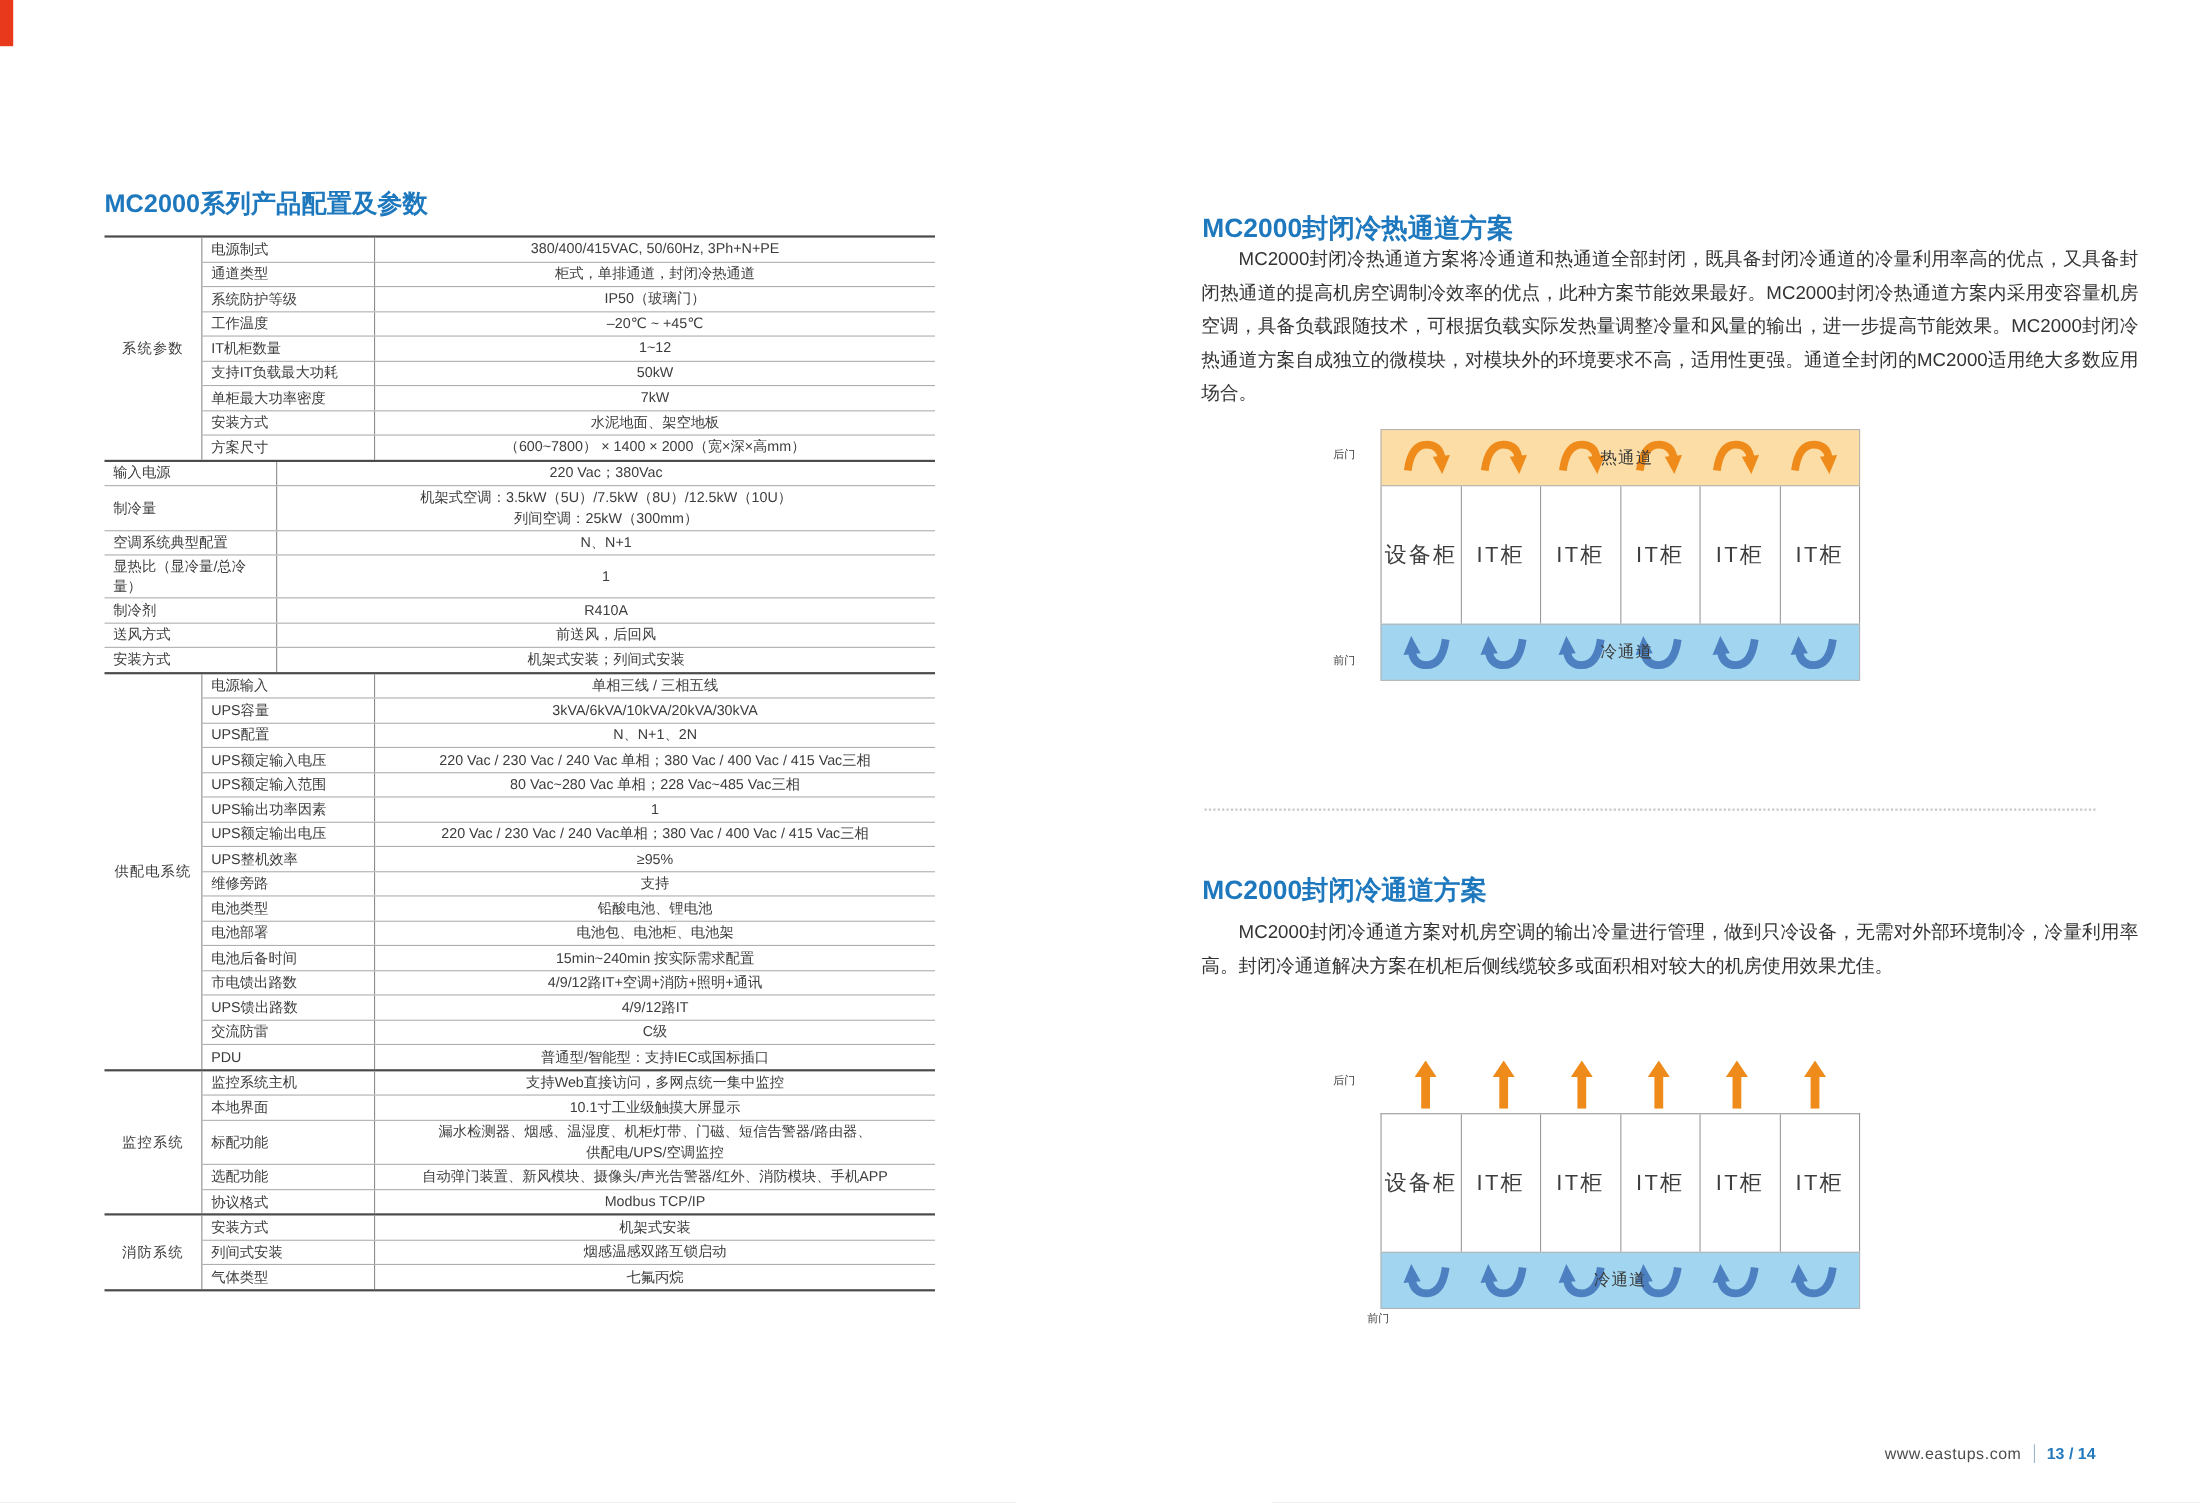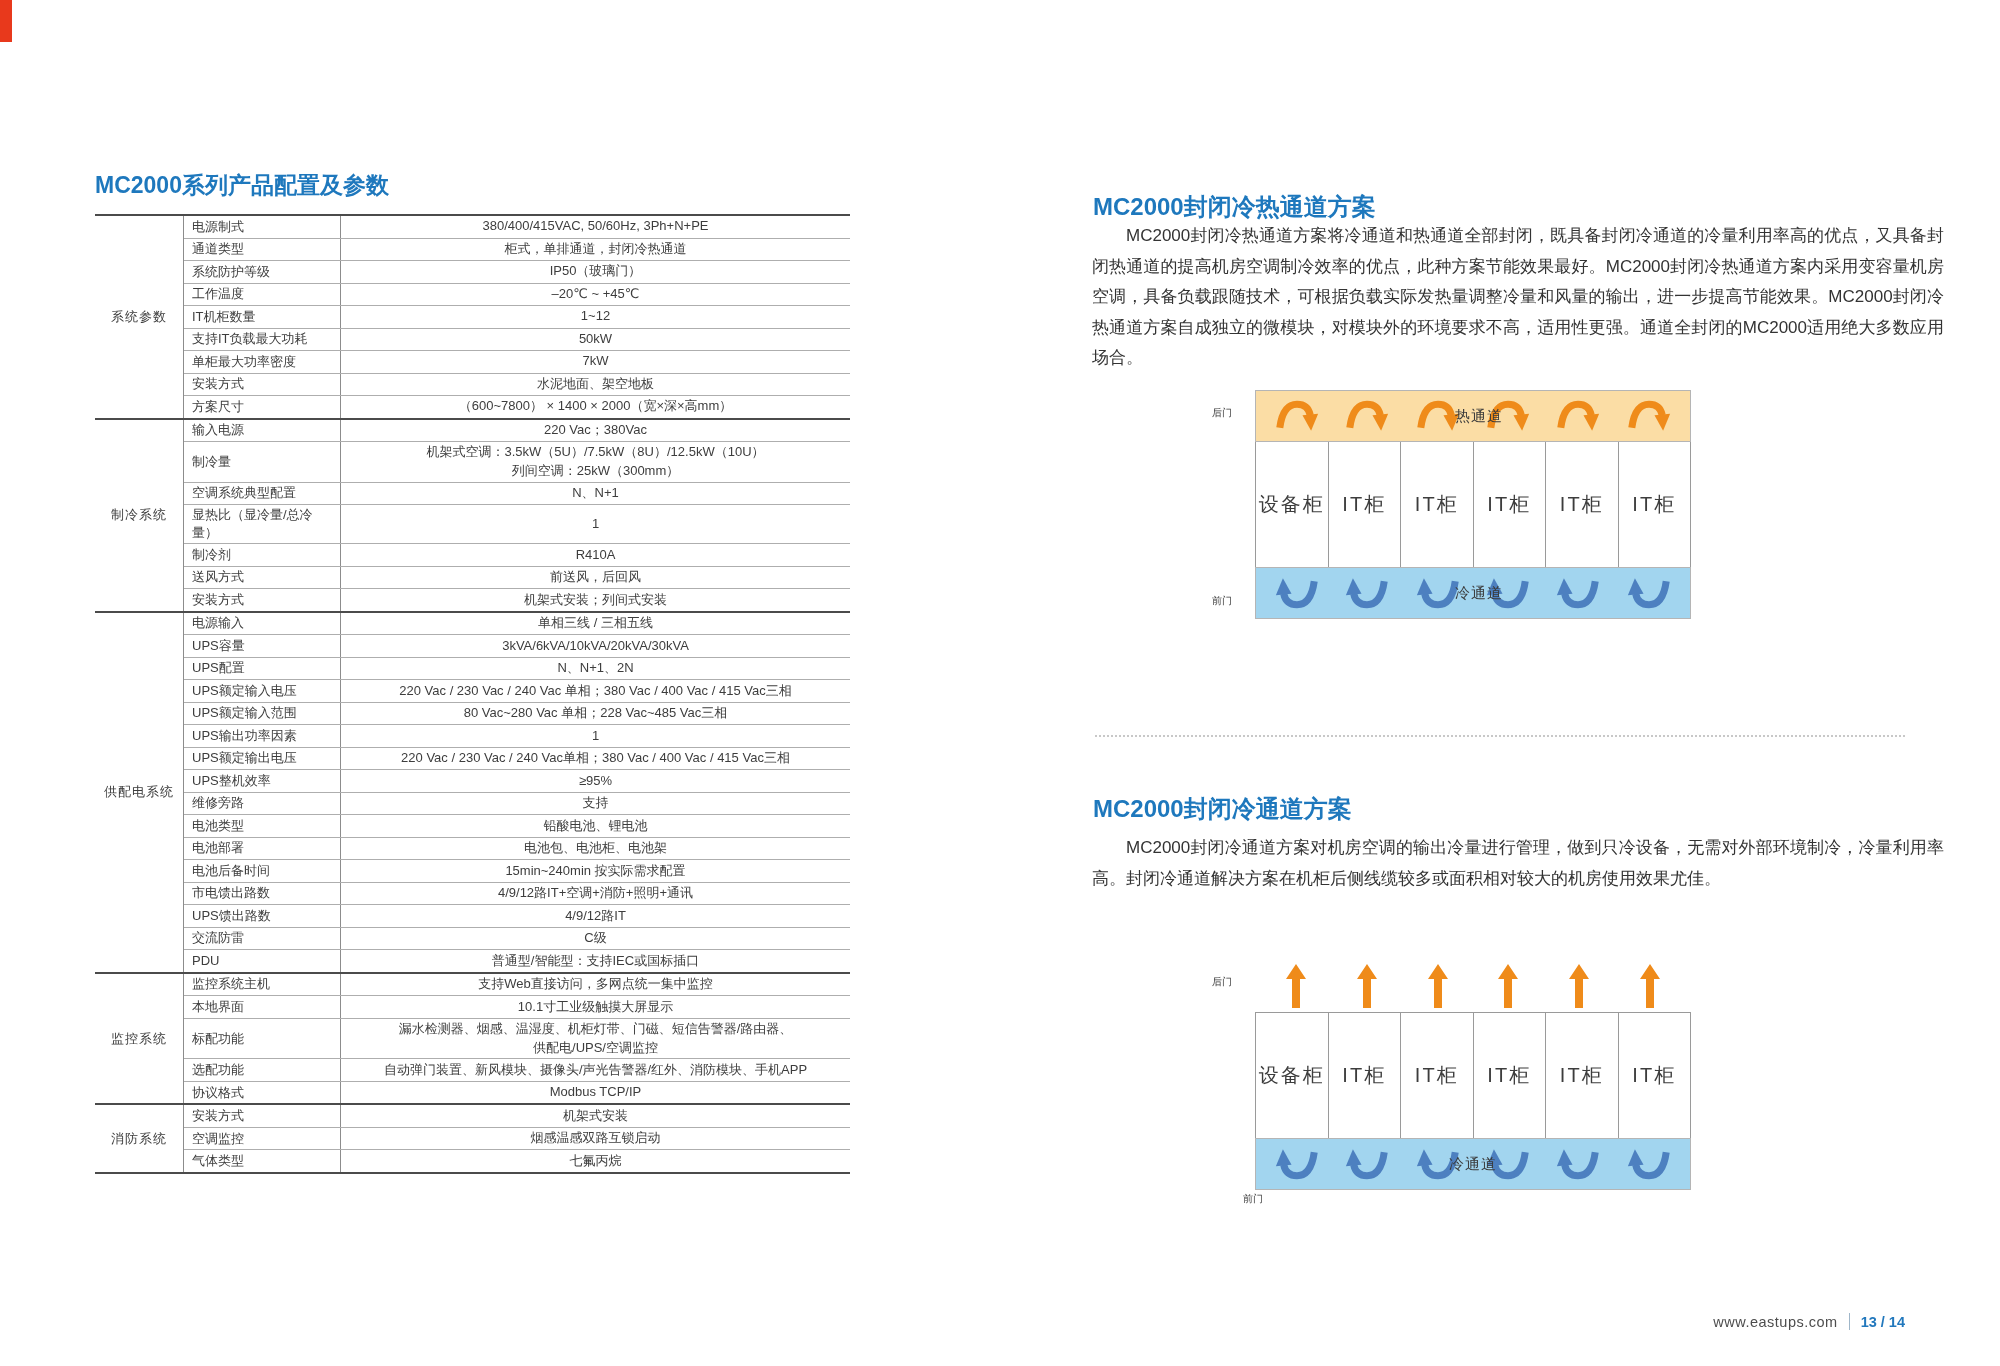--- a/index.html
+++ b/index.html
@@ -96,21 +96,20 @@
             <div class="tlabel">安装方式</div>
             <div class="tvalue">水泥地面、架空地板</div>
           </div>
           <div class="trow">
             <div class="tlabel">方案尺寸</div>
             <div class="tvalue">（600~7800） × 1400 × 2000（宽×深×高mm）</div>
           </div>
         </div>
       </div>
       <div class="tsection">
-        <div class="tcat">制冷系统</div>
         <div class="trows">
           <div class="trow">
             <div class="tlabel">输入电源</div>
             <div class="tvalue">220 Vac；380Vac</div>
           </div>
           <div class="trow">
             <div class="tlabel">制冷量</div>
             <div class="tvalue">机架式空调：3.5kW（5U）/7.5kW（8U）/12.5kW（10U）
 列间空调：25kW（300mm）</div>
           </div>
@@ -232,21 +231,21 @@
         </div>
       </div>
       <div class="tsection">
         <div class="tcat">消防系统</div>
         <div class="trows">
           <div class="trow">
             <div class="tlabel">安装方式</div>
             <div class="tvalue">机架式安装</div>
           </div>
           <div class="trow">
-            <div class="tlabel">空调监控</div>
+            <div class="tlabel">列间式安装</div>
             <div class="tvalue">烟感温感双路互锁启动</div>
           </div>
           <div class="trow">
             <div class="tlabel">气体类型</div>
             <div class="tvalue">七氟丙烷</div>
           </div>
         </div>
       </div>
     </div>
 

